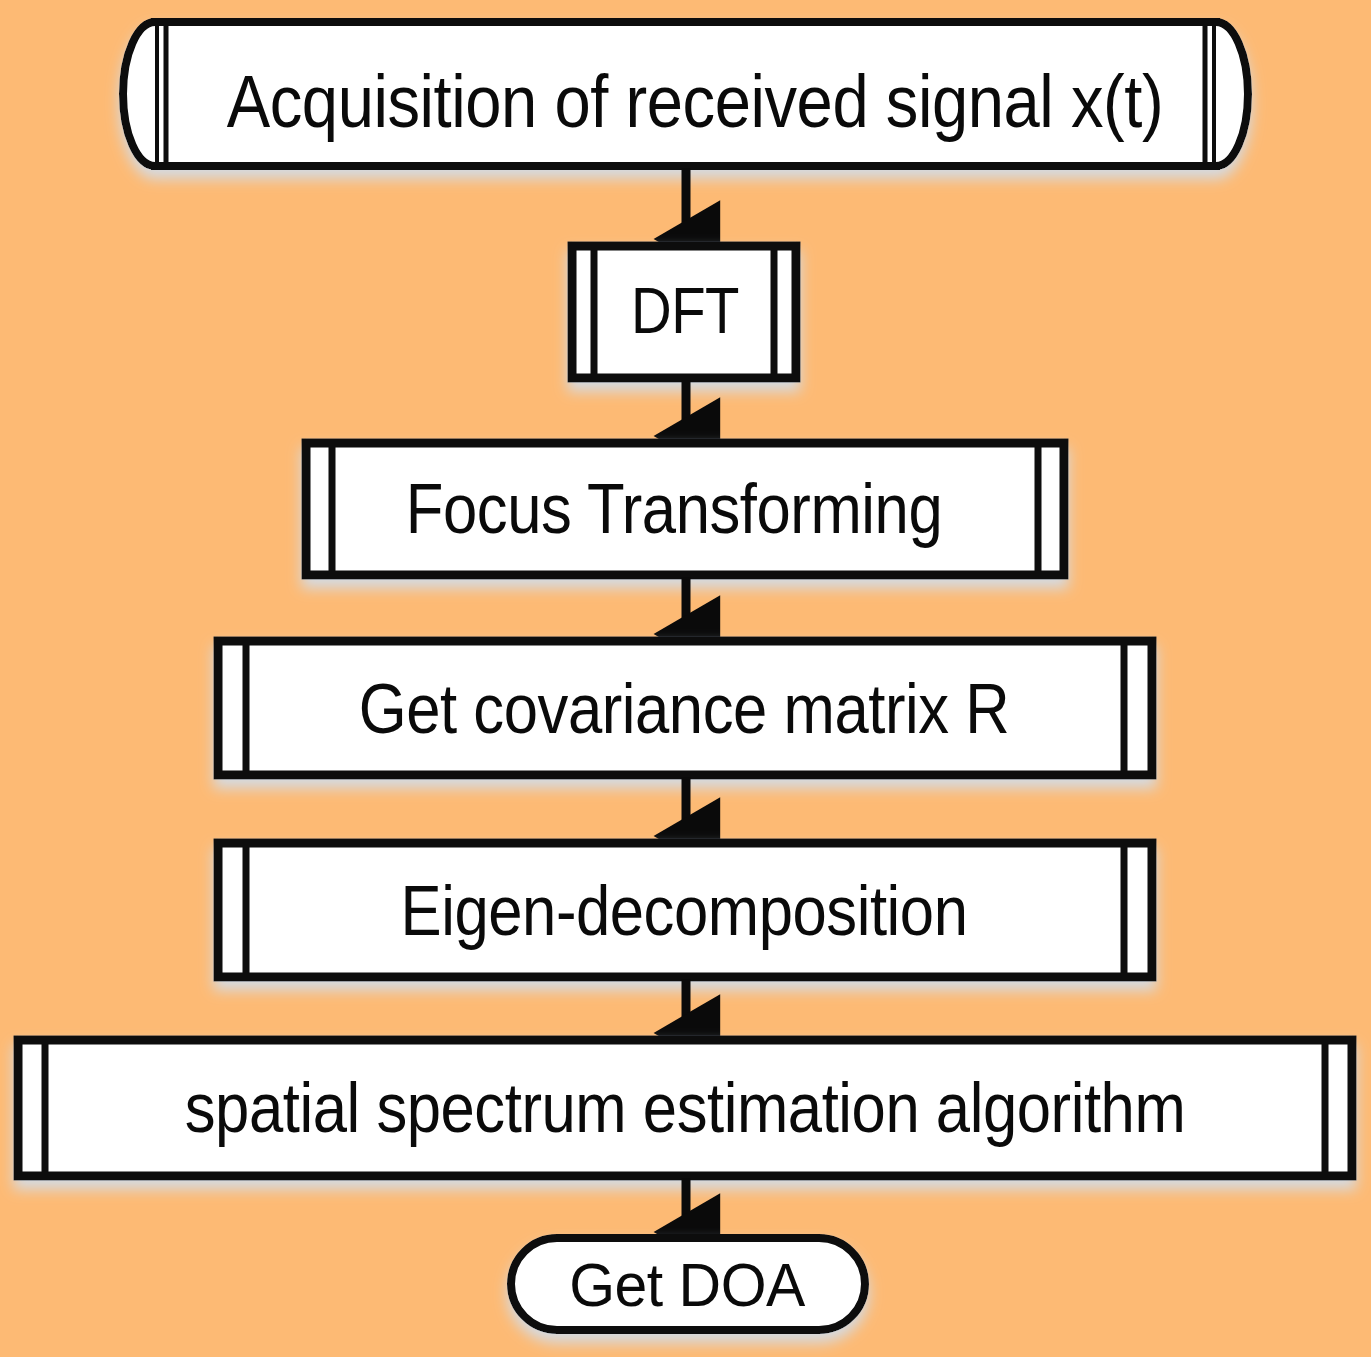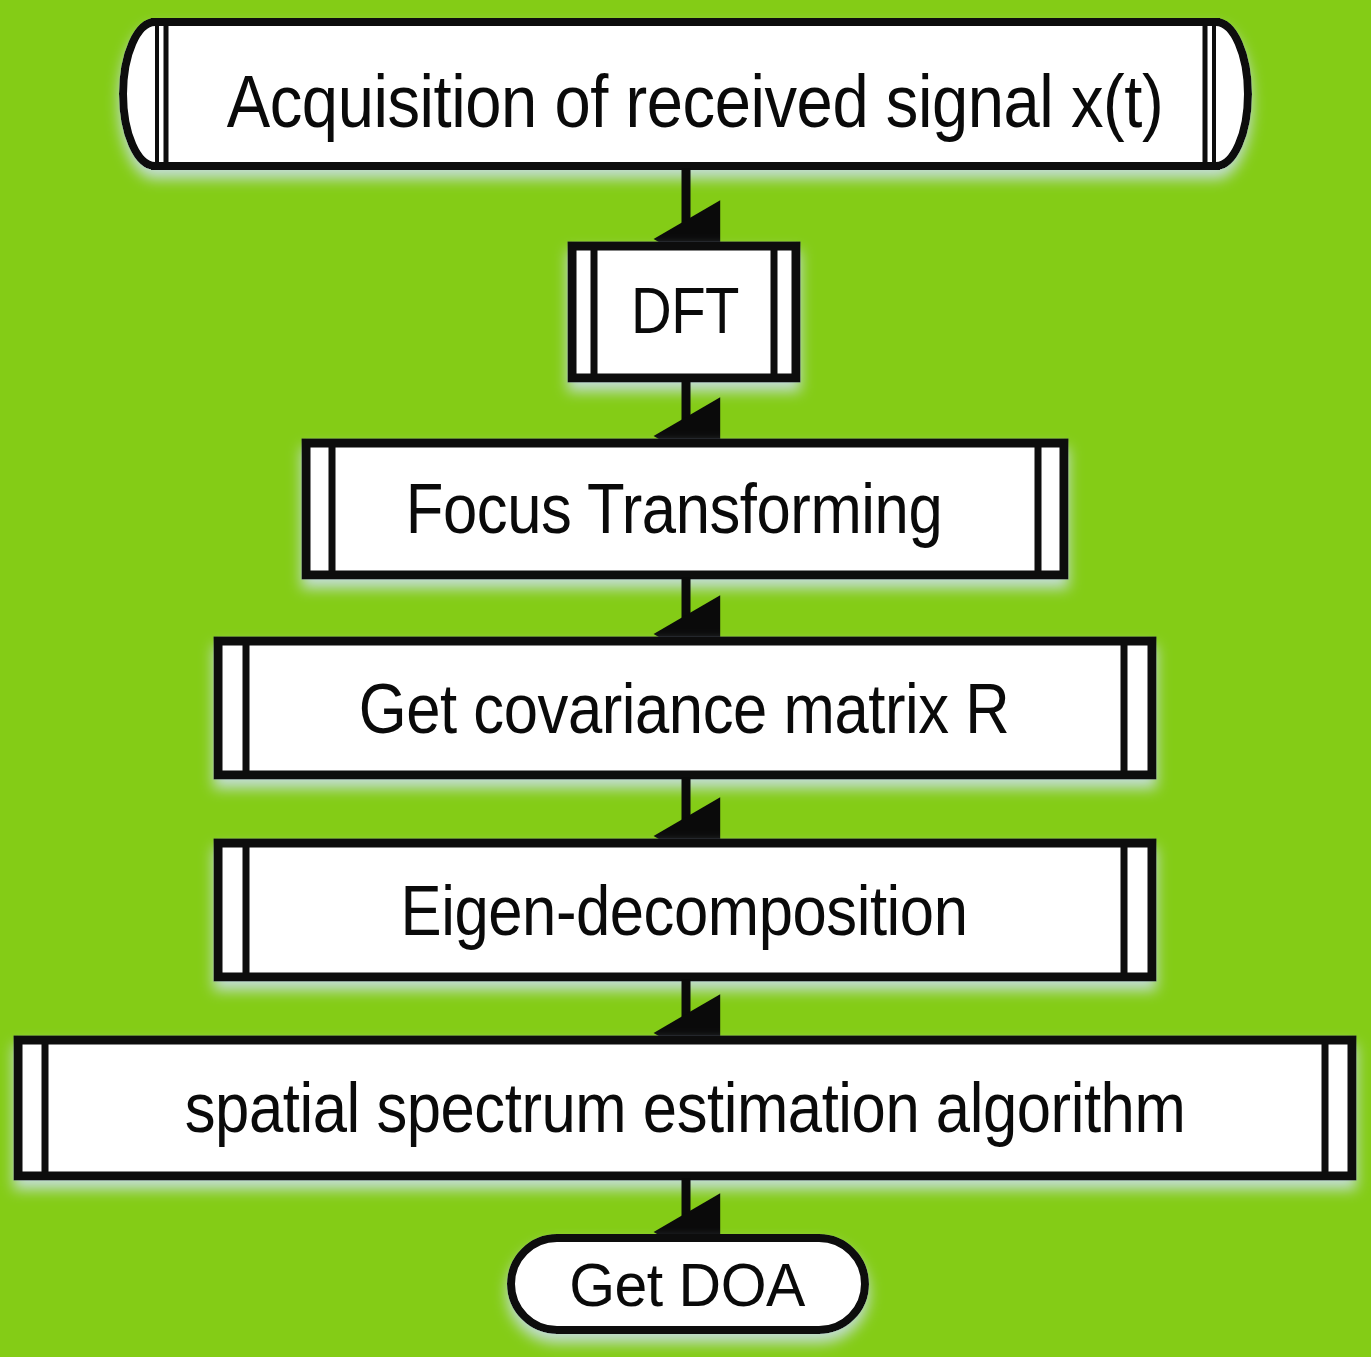--- a/index.html
+++ b/index.html
@@ -8,21 +8,21 @@
     padding: 0;
     background: #ffffff;
   }
   body {
     font-family: "Liberation Sans", sans-serif;
   }
   #flow-root {
     position: relative;
     width: 1371px;
     height: 1357px;
-    background: #84cc16;
+    background: #fdba74;
     overflow: hidden;
   }
   #flow-svg {
     position: absolute;
     top: 0;
     left: 0;
     width: 1371px;
     height: 1357px;
   }
   .node-label {

